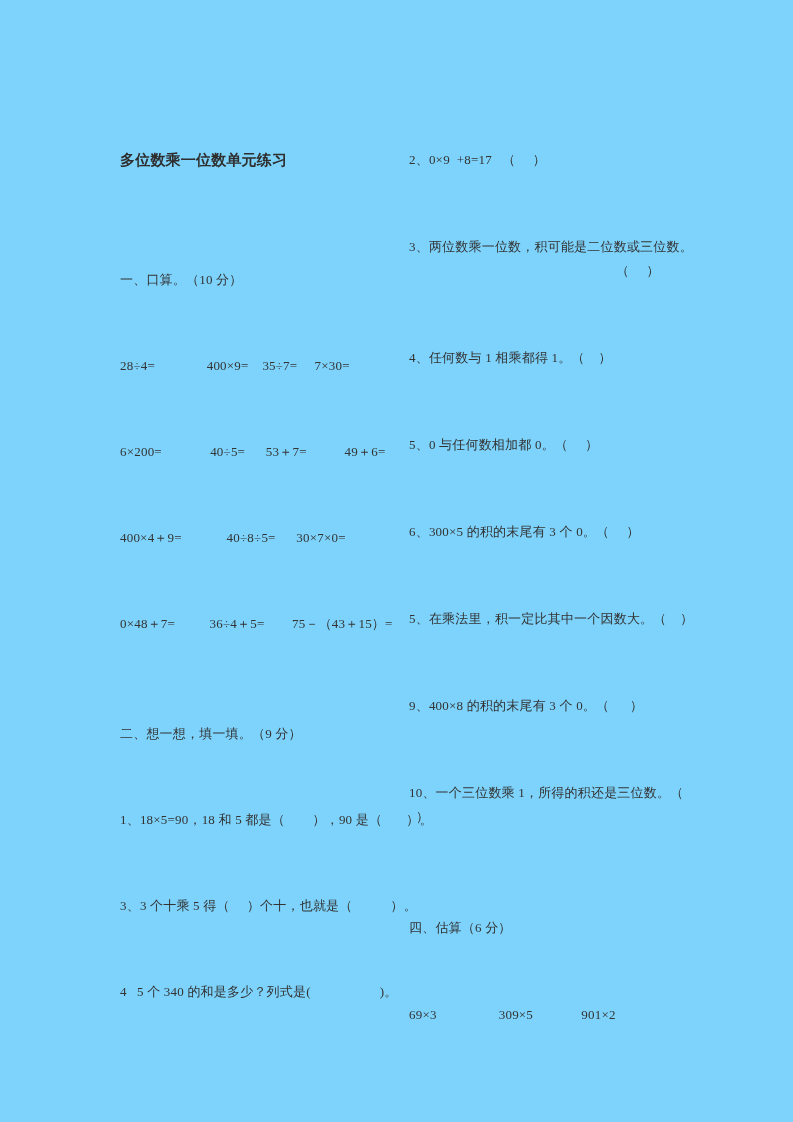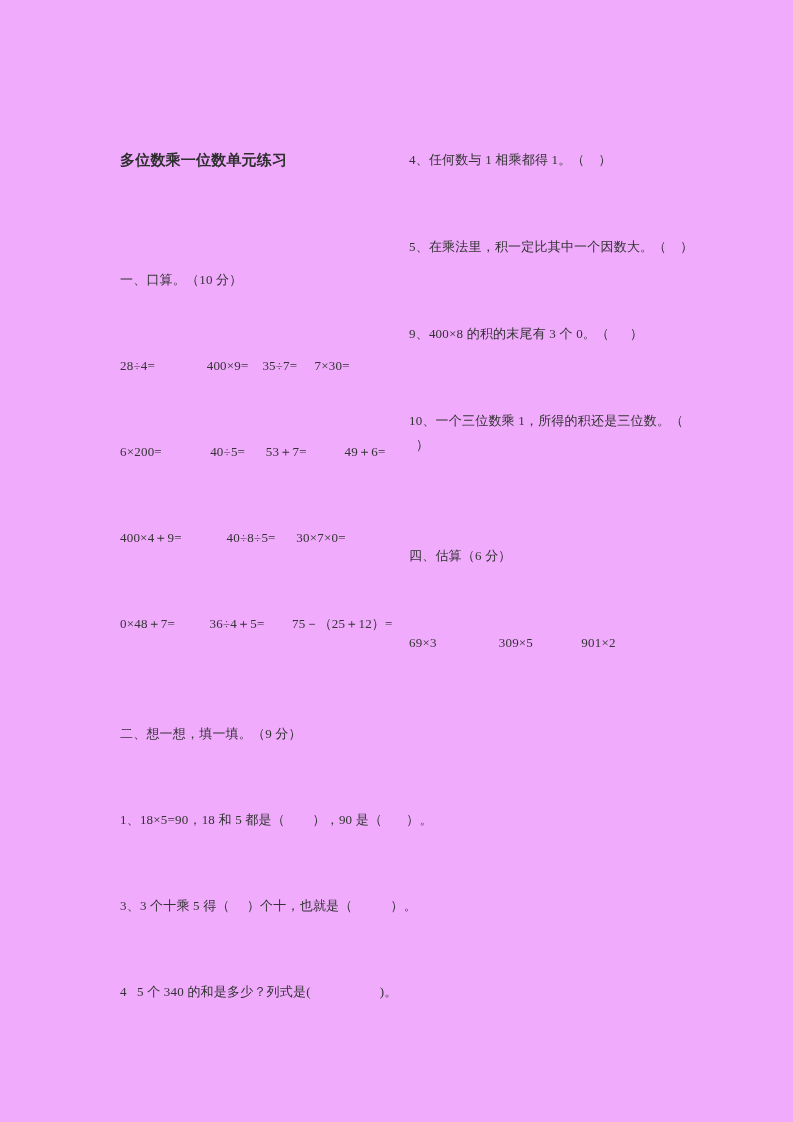--- a/index.html
+++ b/index.html
@@ -5,21 +5,21 @@
   html, body { margin: 0; padding: 0; }
   body {
     width: 793px; height: 1122px;
     background: #ffffff;
     font-family: "Liberation Serif", "DejaVu Serif", serif;
     color: #333333;
   }
   .page {
     position: relative;
     width: 793px; height: 1122px;
-    background: #f0abfc;
+    background: #7dd3fc;
     overflow: hidden;
   }
   .col {
     position: absolute;
     font-size: 13px;
     line-height: 24px;
     white-space: pre;          
     letter-spacing: 0.2px;
   }
   .col-left  { left: 120px; top: 100px; width: 290px; }
@@ -39,39 +39,44 @@
 
 <div class="page">
 
   <div class="col col-left">
     <div class="block title">多位数乘一位数单元练习</div>
 
     <div class="block heading">一、口算。（10 分）</div>
     <div class="block">28÷4=               400×9=    35÷7=     7×30=</div>
     <div class="block">6×200=              40÷5=      53＋7=           49＋6=</div>
     <div class="block">400×4＋9=             40÷8÷5=      30×7×0=</div>
-    <div class="block">0×48＋7=          36÷4＋5=        75－（25＋12）=</div>
+    <div class="block">0×48＋7=          36÷4＋5=        75－（43＋15）=</div>
 
     <div class="block heading">二、想一想，填一填。（9 分）</div>
     <div class="block">1、18×5=90，18 和 5 都是（        ），90 是（       ）。</div>
     <div class="block">3、3 个十乘 5 得（     ）个十，也就是（           ）。</div>
     <div class="block">4   5 个 340 的和是多少？列式是(                    )。</div>
     
     
     
     
     
     
 
     
     
   </div>
 
   <div class="col col-right">
+    <div class="block">2、0×9  +8=17   （     ）</div>
+    <div class="block">3、两位数乘一位数，积可能是二位数或三位数。
+                                                            （     ）</div>
     <div class="block">4、任何数与 1 相乘都得 1。（    ）</div>
+    <div class="block">5、0 与任何数相加都 0。（     ）</div>
+    <div class="block">6、300×5 的积的末尾有 3 个 0。（     ）</div>
     <div class="block">5、在乘法里，积一定比其中一个因数大。（    ）</div>
     <div class="block">9、400×8 的积的末尾有 3 个 0。（      ）</div>
     <div class="block">10、一个三位数乘 1，所得的积还是三位数。（
   ）</div>
 
     <div class="block heading">四、估算（6 分）</div>
     <div class="block">69×3                  309×5              901×2</div>
     
 
     

